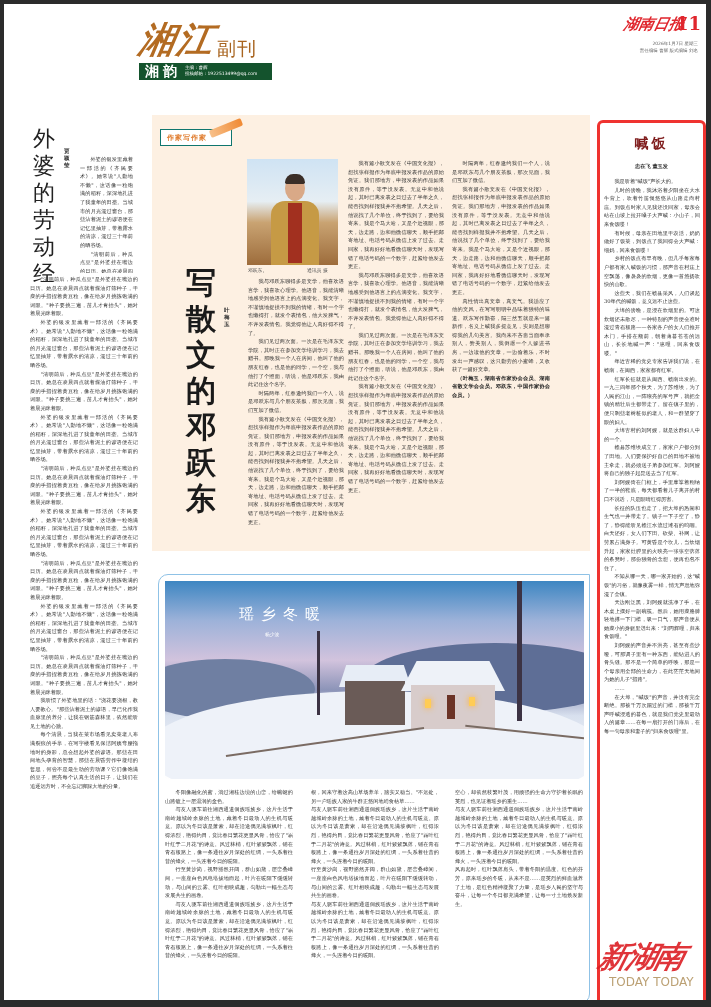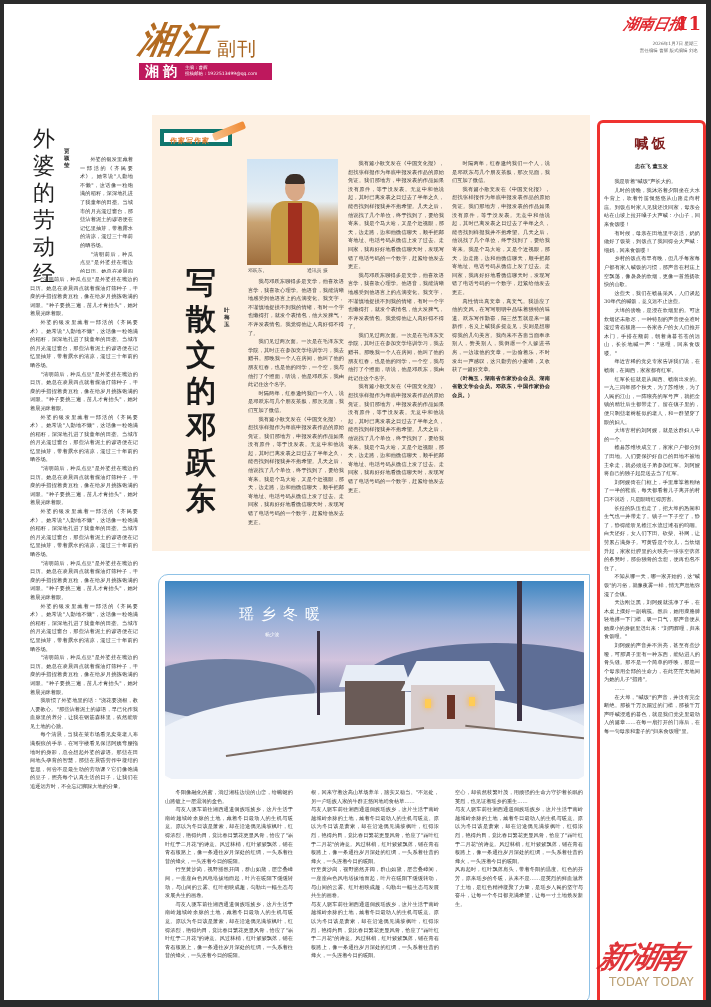--- a/index.html
+++ b/index.html
@@ -4,42 +4,42 @@
 <style>
   * { box-sizing: border-box; margin: 0; padding: 0; }
   html, body { width: 711px; height: 1007px; overflow: hidden; background: #2b2b2b; }
   body { font-family: "DejaVu Sans", sans-serif; position: relative; }
   .page { position: absolute; left: 4px; top: 4px; width: 702px; height: 996px; background: #ffffff; overflow: hidden; }
 
   
   .masthead-logo { position: absolute; left: 12px; top: 12px; width: 135px; height: 64px; }
   .logo-script { position: absolute; left: 0; top: 0; font-family: "DejaVu Serif", serif; font-size: 36px; font-style: italic; font-weight: bold; color: #b36b22; letter-spacing: 2px; transform: skewX(-10deg); }
   .logo-fukan { position: absolute; left: 78px; top: 20px; font-family: "DejaVu Serif", serif; font-size: 19px; color: #a8641f; letter-spacing: 1px; }
-  .logo-bar { position: absolute; left: 0; top: 47px; width: 133px; height: 17px; background: #be185d; }
+  .logo-bar { position: absolute; left: 0; top: 47px; width: 133px; height: 17px; background: #14532d; }
   .logo-xiangyun { position: absolute; left: 6px; top: 0; font-size: 14px; color: #fff; font-weight: bold; letter-spacing: 4px; line-height: 17px; }
   .logo-info { position: absolute; left: 46px; top: 2px; font-size: 4.5px; color: #fff; line-height: 6px; white-space: nowrap; }
 
   .paper-name { position: absolute; left: 620px; top: 11px; font-family: "DejaVu Serif", serif; font-style: italic; font-weight: bold; font-size: 15px; color: #e0262d; transform: skewX(-12deg); }
   .page-number { position: absolute; left: 672px; top: 9px; font-family: "DejaVu Serif", serif; font-size: 18px; color: #e0262d; font-weight: bold; }
   .issue-line { position: absolute; right: 8px; top: 36px; font-size: 4.5px; color: #666; text-align: right; line-height: 7px; white-space: nowrap; }
 
   
   .txt { font-family: "DejaVu Serif", serif; font-size: 5.2px; line-height: 8.6px; color: #333; text-align: justify; text-indent: 2em; overflow: hidden; }
   .txt p { margin: 0; }
 
   
   .left-title { position: absolute; left: 13px; top: 25px; width: 30px; font-family: "DejaVu Serif", serif; font-size: 22px; line-height: 27px; color: #222; }
   .left-author { position: absolute; left: 44px; top: 48px; width: 8px; font-size: 5.5px; line-height: 7px; font-weight: bold; color: #333; }
   .left-col-narrow { position: absolute; left: 60px; top: 55px; width: 53px; height: 118px; }
   .left-col-wide { position: absolute; left: 10px; top: 175px; width: 108px; height: 815px; }
   .left-wrap { position: absolute; left: 16px; top: 96px; width: 136px; height: 900px; }
 
   
   .feature { position: absolute; left: 148px; top: 111px; width: 438px; height: 436px; background: #fdf0e2; }
-  .feature-tag { position: absolute; left: 8px; top: 14px; width: 72px; height: 17px; border: 4px solid #0f766e; background: #fff; }
+  .feature-tag { position: absolute; left: 8px; top: 14px; width: 72px; height: 17px; border: 1px solid #0f766e; background: #fff; }
   .feature-tag-text { position: absolute; left: 6px; top: 3px; font-size: 7px; color: #e07b2c; font-weight: bold; letter-spacing: 1px; }
   .feature-tag-pen { position: absolute; left: 48px; top: -6px; width: 34px; height: 8px; background: linear-gradient(90deg,#f7c08a,#f08a34); transform: rotate(-22deg); border-radius: 2px; }
   .feature-title { position: absolute; left: 28px; top: 150px; width: 34px; font-family: "DejaVu Serif", serif; font-size: 30px; line-height: 36px; color: #1a1a1a; font-weight: bold; margin-left: 6px; }
   .feature-author { position: absolute; left: 72px; top: 192px; width: 8px; font-size: 5.5px; line-height: 7px; font-weight: bold; color: #333; }
   .feature-photo { position: absolute; left: 95px; top: 44px; width: 91px; height: 106px; background: linear-gradient(180deg,#cfe3f3 0%,#e6eef3 40%,#c9a372 60%,#9d6c3b 100%); overflow: hidden; }
   .photo-person { position: absolute; left: 24px; top: 17px; width: 48px; height: 92px; }
   .photo-head { position: absolute; left: 14px; top: 0; width: 20px; height: 25px; border-radius: 50%; background: #d9a987; }
   .photo-hair { position: absolute; left: 14px; top: -2px; width: 20px; height: 10px; border-radius: 10px 10px 2px 2px; background: #3a2e27; }
   .photo-jacket { position: absolute; left: 0; top: 25px; width: 48px; height: 70px; border-radius: 14px 14px 0 0; background: #c69a45; }
   .photo-shirt { position: absolute; left: 17px; top: 27px; width: 14px; height: 60px; background: #a2301f; }

